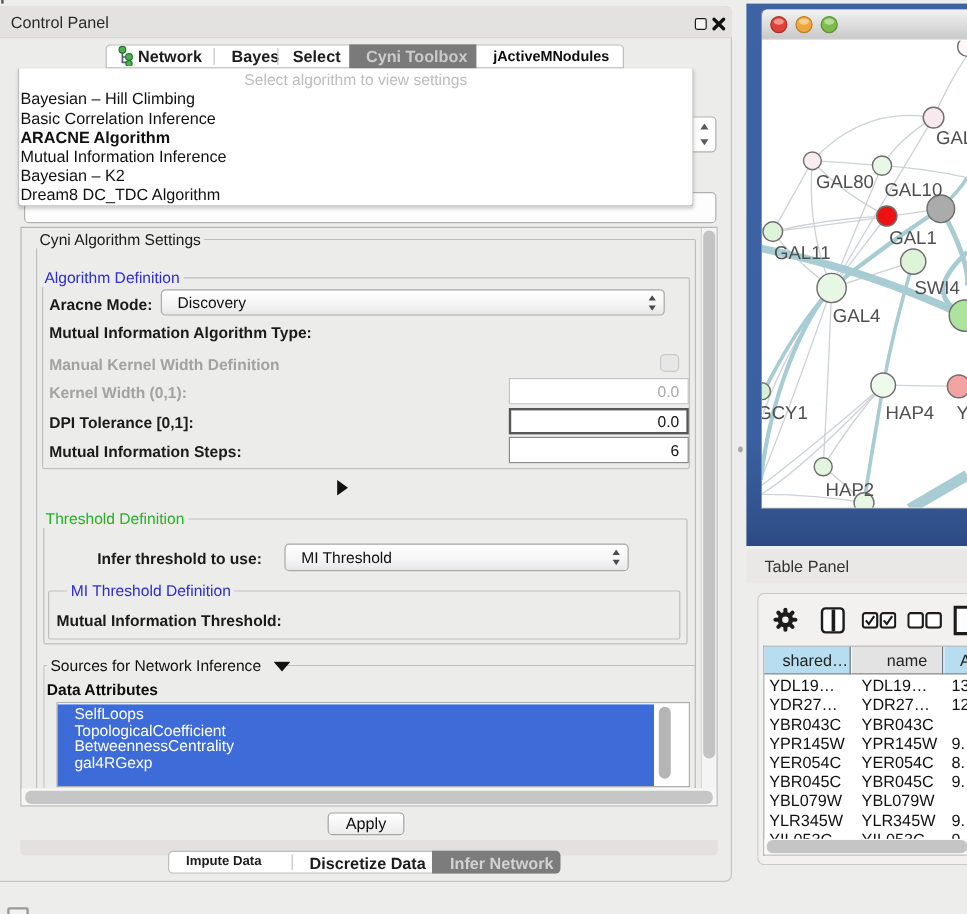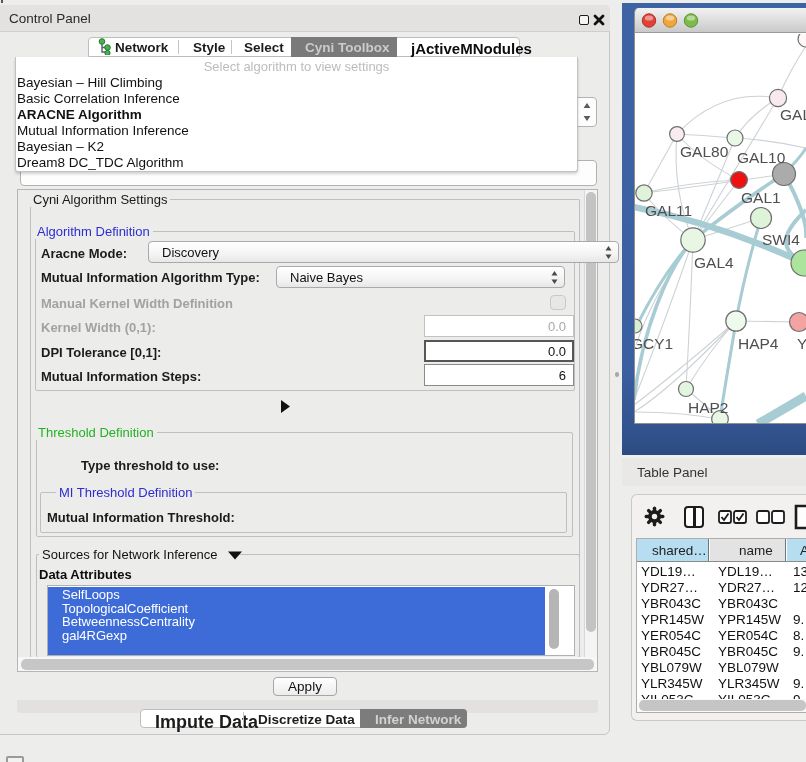--- a/index.html
+++ b/index.html
@@ -38,26 +38,26 @@
 <div class="abs" style="left:88px;top:37px;width:432px;height:20px;background:#fff;
   border:1px solid #bdbdbd;border-radius:4px 4px 0 0;"></div>
 <svg class="abs" style="left:98px;top:38px;" width="14" height="17" viewBox="0 0 14 17">
   <path d="M4,5 V14 H8 M4,9.5 H8" stroke="#5c5c70" stroke-width="1.4" fill="none"></path>
   <circle cx="4" cy="3.5" r="2.8" fill="#4caf50" stroke="#1d7a2a" stroke-width="1"></circle>
   <circle cx="9.5" cy="9.5" r="2.8" fill="#4caf50" stroke="#1d7a2a" stroke-width="1"></circle>
   <circle cx="9.5" cy="15" r="2.6" fill="#4caf50" stroke="#1d7a2a" stroke-width="1"></circle>
 </svg>
 <div class="abs" style="left:115px;top:40px;font-size:13.5px;font-weight:bold;color:#1c1c1c;">Network</div>
 <div class="abs" style="left:178px;top:40px;width:1px;height:14px;background:#c4c4c4;"></div>
-<div class="abs" style="left:193px;top:40px;font-size:13.5px;font-weight:bold;color:#1c1c1c;">Style</div>
+<div class="abs" style="left:193px;top:40px;font-size:13.5px;font-weight:bold;color:#1c1c1c;">Bayes</div>
 <div class="abs" style="left:231px;top:40px;width:1px;height:14px;background:#c4c4c4;"></div>
 <div class="abs" style="left:244px;top:40px;font-size:13.5px;font-weight:bold;color:#1c1c1c;">Select</div>
 <div class="abs" style="left:291px;top:37px;width:106px;height:20px;background:#7a7a7a;"></div>
 <div class="abs" style="left:305px;top:40px;font-size:13.5px;font-weight:bold;color:#cbcbcb;">Cyni Toolbox</div>
-<div class="abs" style="left:411px;top:40px;font-size:15px;font-weight:bold;color:#0d0d0d;text-align:center;">jActiveMNodules</div>
+<div class="abs" style="left:411px;top:40px;font-size:12px;font-weight:bold;color:#0d0d0d;text-align:center;">jActiveMNodules</div>
 
 <div class="abs" style="left:560px;top:97px;width:37px;height:30px;background:#fdfdfd;border:1px solid #b2b2b2;border-radius:4px;"></div>
 <svg class="abs" style="left:583px;top:103px;" width="8" height="18" viewBox="0 0 8 18">
   <path d="M4,0 L7.4,5 H0.6 Z" fill="#5a5a5a"></path>
       <path d="M4,18 L7.4,13 H0.6 Z" fill="#5a5a5a"></path>
 </svg>
 <div class="abs" style="left:20px;top:160px;width:577px;height:26px;background:#fdfdfd;border:1px solid #b2b2b2;border-radius:4px;"></div>
 
 <div class="abs" style="left:15px;top:57px;width:563px;height:115px;background:#fff;
   border:1px solid #c2c2c2;border-top:none;border-radius:0 0 3px 3px;
@@ -81,52 +81,52 @@
 <div class="abs" style="left:21px;top:659px;width:573px;height:11px;background:#c6c6c6;border-radius:5px;"></div>
 
 <div class="gbox" style="left:30px;top:199px;width:550px;height:458px;border-bottom:none;border-radius:2px 2px 0 0;">
   <div class="gtitle" style="left:-1px;color:#1a1a1a;">Cyni Algorithm Settings</div>
 </div>
 
 <div class="gbox" style="left:35px;top:231px;width:540px;height:160px;padding-left:13px;">
   <div class="gtitle" style="left:-2px;color:#2d2dd0;">Algorithm Definition</div>
 </div>
 <div class="abs blab" style="left:41px;top:246px;">Aracne Mode:</div>
-<div class="combo" style="left:148px;top:241px;width:471px;height:22px;">
+<div class="combo" style="left:134px;top:241px;width:420px;height:22px;">
   <span class="ctext">Discovery</span>
   <svg class="spin" viewBox="0 0 7 13">
         <path d="M3.5,0 L6.5,4.5 H0.5 Z" fill="#4a4a4a"></path>
         <path d="M3.5,13 L6.5,8.5 H0.5 Z" fill="#4a4a4a"></path>
       </svg>
 </div>
 <div class="abs blab" style="left:41px;top:270px;">Mutual Information Algorithm Type:</div>
-<div class="combo" style="left:276px;top:266px;width:289px;height:22px;">
-  <span class="ctext">Naive Bayes</span>
-  <svg class="spin" viewBox="0 0 7 13">
-        <path d="M3.5,0 L6.5,4.5 H0.5 Z" fill="#4a4a4a"></path>
-        <path d="M3.5,13 L6.5,8.5 H0.5 Z" fill="#4a4a4a"></path>
-      </svg>
-</div>
 <div class="abs glab" style="left:41px;top:296px;">Manual Kernel Width Definition</div>
 <div class="abs" style="left:550px;top:295px;width:16px;height:15px;border:1px solid #c9c9c9;border-radius:4px;background:#e7e7e7;"></div>
 <div class="abs glab" style="left:41px;top:320px;">Kernel Width (0,1):</div>
 <div class="field" style="left:424px;top:315px;width:150px;height:22px;border:1px solid #c2c2c2;color:#a8a8a8;padding:3px 7px 0 0;">0.0</div>
 <div class="abs blab" style="left:41px;top:345px;">DPI Tolerance [0,1]:</div>
 <div class="field" style="left:424px;top:340px;width:150px;height:22px;border:2px solid #565656;color:#111;padding:2px 6px 0 0;">0.0</div>
 <div class="abs blab" style="left:41px;top:369px;">Mutual Information Steps:</div>
 <div class="field" style="left:424px;top:364px;width:150px;height:22px;border:1px solid #8a8a8a;color:#111;padding:3px 7px 0 0;">6</div>
 
 <svg class="abs" style="left:280px;top:400px;" width="11" height="13" viewBox="0 0 11 13">
       <path d="M1,0 L10,6.5 L1,13 Z" fill="#111"></path>
     </svg>
 
 <div class="gbox" style="left:36px;top:432px;width:537px;height:105px;">
   <div class="gtitle" style="left:-2px;color:#23b223;">Threshold Definition</div>
 </div>
-<div class="abs blab" style="left:81px;top:458px;">Type threshold to use:</div>
+<div class="abs blab" style="left:81px;top:458px;">Infer threshold to use:</div>
+<div class="combo" style="left:237px;top:453px;width:287px;height:23px;">
+  <span class="ctext">MI Threshold</span>
+  <svg class="spin" viewBox="0 0 7 13">
+        <path d="M3.5,0 L6.5,4.5 H0.5 Z" fill="#4a4a4a"></path>
+        <path d="M3.5,13 L6.5,8.5 H0.5 Z" fill="#4a4a4a"></path>
+      </svg>
+</div>
 <div class="gbox" style="left:40px;top:492px;width:527px;height:41px;">
   <div class="gtitle" style="left:1px;color:#2d2dd0;margin-left:14px;">MI Threshold Definition</div>
 </div>
 <div class="abs blab" style="left:47px;top:510px;">Mutual Information Threshold:</div>
 
 <div class="gbox" style="left:36px;top:554px;width:544px;height:103px;border-bottom:none;">
   <div class="gtitle" style="left:2px;color:#111;">Sources for Network Inference <span style="display:inline-block;width:14px;"></span></div>
 </div>
 <svg class="abs" style="left:228px;top:551px;" width="14" height="9" viewBox="0 0 14 9">
       <path d="M0,0.5 L14,0.5 L7,8.5 Z" fill="#111"></path>
@@ -136,21 +136,21 @@
 <div class="abs" style="left:47px;top:585px;width:528px;height:71px;background:#fff;border:1px solid #b0b0b0;"></div>
 <div class="abs" style="left:48px;top:587px;width:497px;height:68px;background:#3d6cd9;"></div>
 <div class="abs" style="left:62px;top:588px;font-size:13px;color:#fff;line-height:13.6px;">SelfLoops<br>TopologicalCoefficient<br>BetweennessCentrality<br>gal4RGexp</div>
 <div class="abs" style="left:549px;top:589px;width:10px;height:60px;background:#b5b5b5;border-radius:5px;"></div>
 
 <div class="abs" style="left:273px;top:677px;width:64px;height:19px;border:1px solid #a6a6a6;border-radius:4px;
  background:linear-gradient(#ffffff,#ececec);text-align:center;font-size:13.5px;color:#111;padding-top:1px;">Apply</div>
 
 <div class="abs" style="left:17px;top:700px;width:581px;height:13px;background:#e2e1e0;border-radius:0 0 4px 4px;"></div>
 <div class="abs" style="left:140px;top:709px;width:327px;height:19px;background:#fff;border:1px solid #bdbdbd;border-radius:4px;"></div>
-<div class="abs" style="left:155px;top:712px;font-size:18px;font-weight:bold;color:#1c1c1c;">Impute Data</div>
+<div class="abs" style="left:155px;top:712px;font-size:11px;font-weight:bold;color:#1c1c1c;">Impute Data</div>
 <div class="abs" style="left:243px;top:712px;width:1px;height:13px;background:#c4c4c4;"></div>
 <div class="abs" style="left:258px;top:712px;font-size:13.5px;font-weight:bold;color:#1c1c1c;">Discretize Data</div>
 <div class="abs" style="left:360px;top:709px;width:107px;height:19px;background:#7c7c7c;border-radius:0 4px 4px 0;"></div>
 <div class="abs" style="left:375px;top:712px;font-size:13.5px;font-weight:bold;color:#d2d2d2;">Infer Network</div>
 
 <div class="abs" style="left:6px;top:756px;width:18px;height:14px;border:2px solid #9a9a9a;background:#f2f2f2;border-radius:2px;"></div>
 
 <div class="abs" style="left:615px;top:372px;width:4px;height:5px;background:#a8a8a8;border-radius:2px;"></div>
 
 <div class="abs" style="left:622px;top:3px;width:184px;height:452px;background:linear-gradient(#3d63a5 0%,#3b60a1 80%,#30508a 97%,#2c4a82 100%);"></div>

